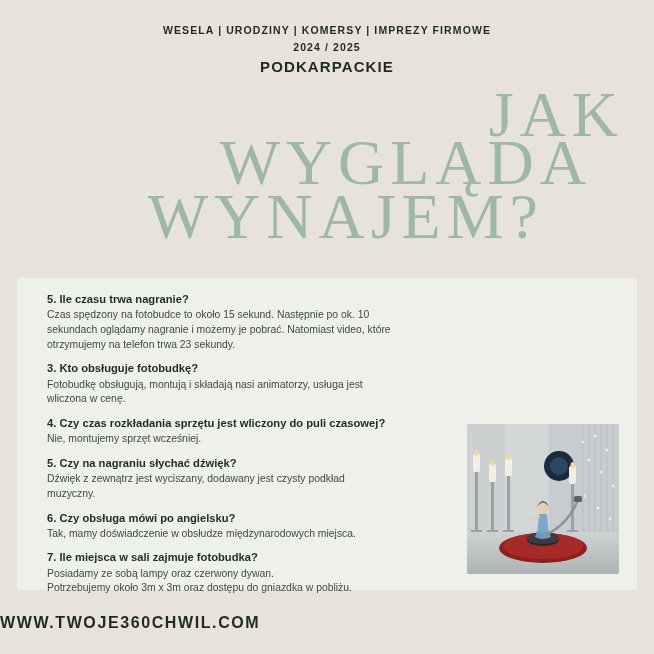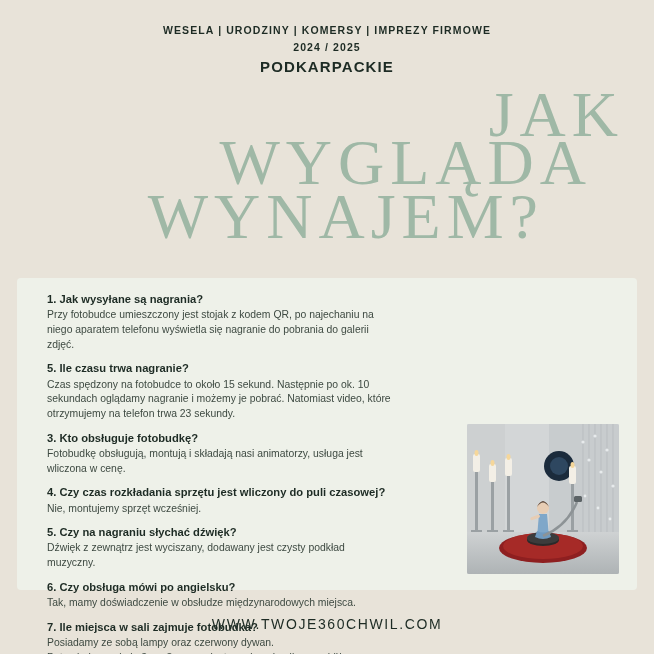--- a/index.html
+++ b/index.html
@@ -122,23 +122,23 @@
     background: #cfd3d6;
   }
   .photo svg { display: block; }
 
   
   .footer {
     position: absolute;
     left: 0;
     right: 0;
     bottom: 22px;
-    text-align: center;
-    font-size: 14px;
-    font-weight: normal;
+    text-align: left;
+    font-size: 16px;
+    font-weight: bold;
     letter-spacing: 1.6px;
     color: #1d2b24;
   }
 </style>
 </head>
 <body>
 
 <div class="page">
 
   <div class="header">
@@ -149,24 +149,20 @@
 
   <div class="title-block">
     <div class="title-line title-l1">JAK</div>
     <div class="title-line title-l2">WYGLĄDA</div>
     <div class="title-line title-l3">WYNAJEM?</div>
   </div>
 
   <div class="card">
     <div class="faq">
 
-      <div class="qa">
-        <div class="q">1. Jak wysyłane są nagrania?</div>
-        <div class="a">Przy fotobudce umieszczony jest stojak z kodem QR, po najechaniu na niego aparatem telefonu wyświetla się nagranie do pobrania do galerii zdjęć.</div>
-      </div>
 
       <div class="qa">
         <div class="q">5. Ile czasu trwa nagranie?</div>
         <div class="a">Czas spędzony na fotobudce to około 15 sekund. Następnie po ok. 10 sekundach oglądamy nagranie i możemy je pobrać. Natomiast video, które otrzymujemy na telefon trwa 23 sekundy.</div>
       </div>
 
       <div class="qa">
         <div class="q">3. Kto obsługuje fotobudkę?</div>
         <div class="a">Fotobudkę obsługują, montują i składają nasi animatorzy, usługa jest wliczona w cenę.</div>
       </div>

